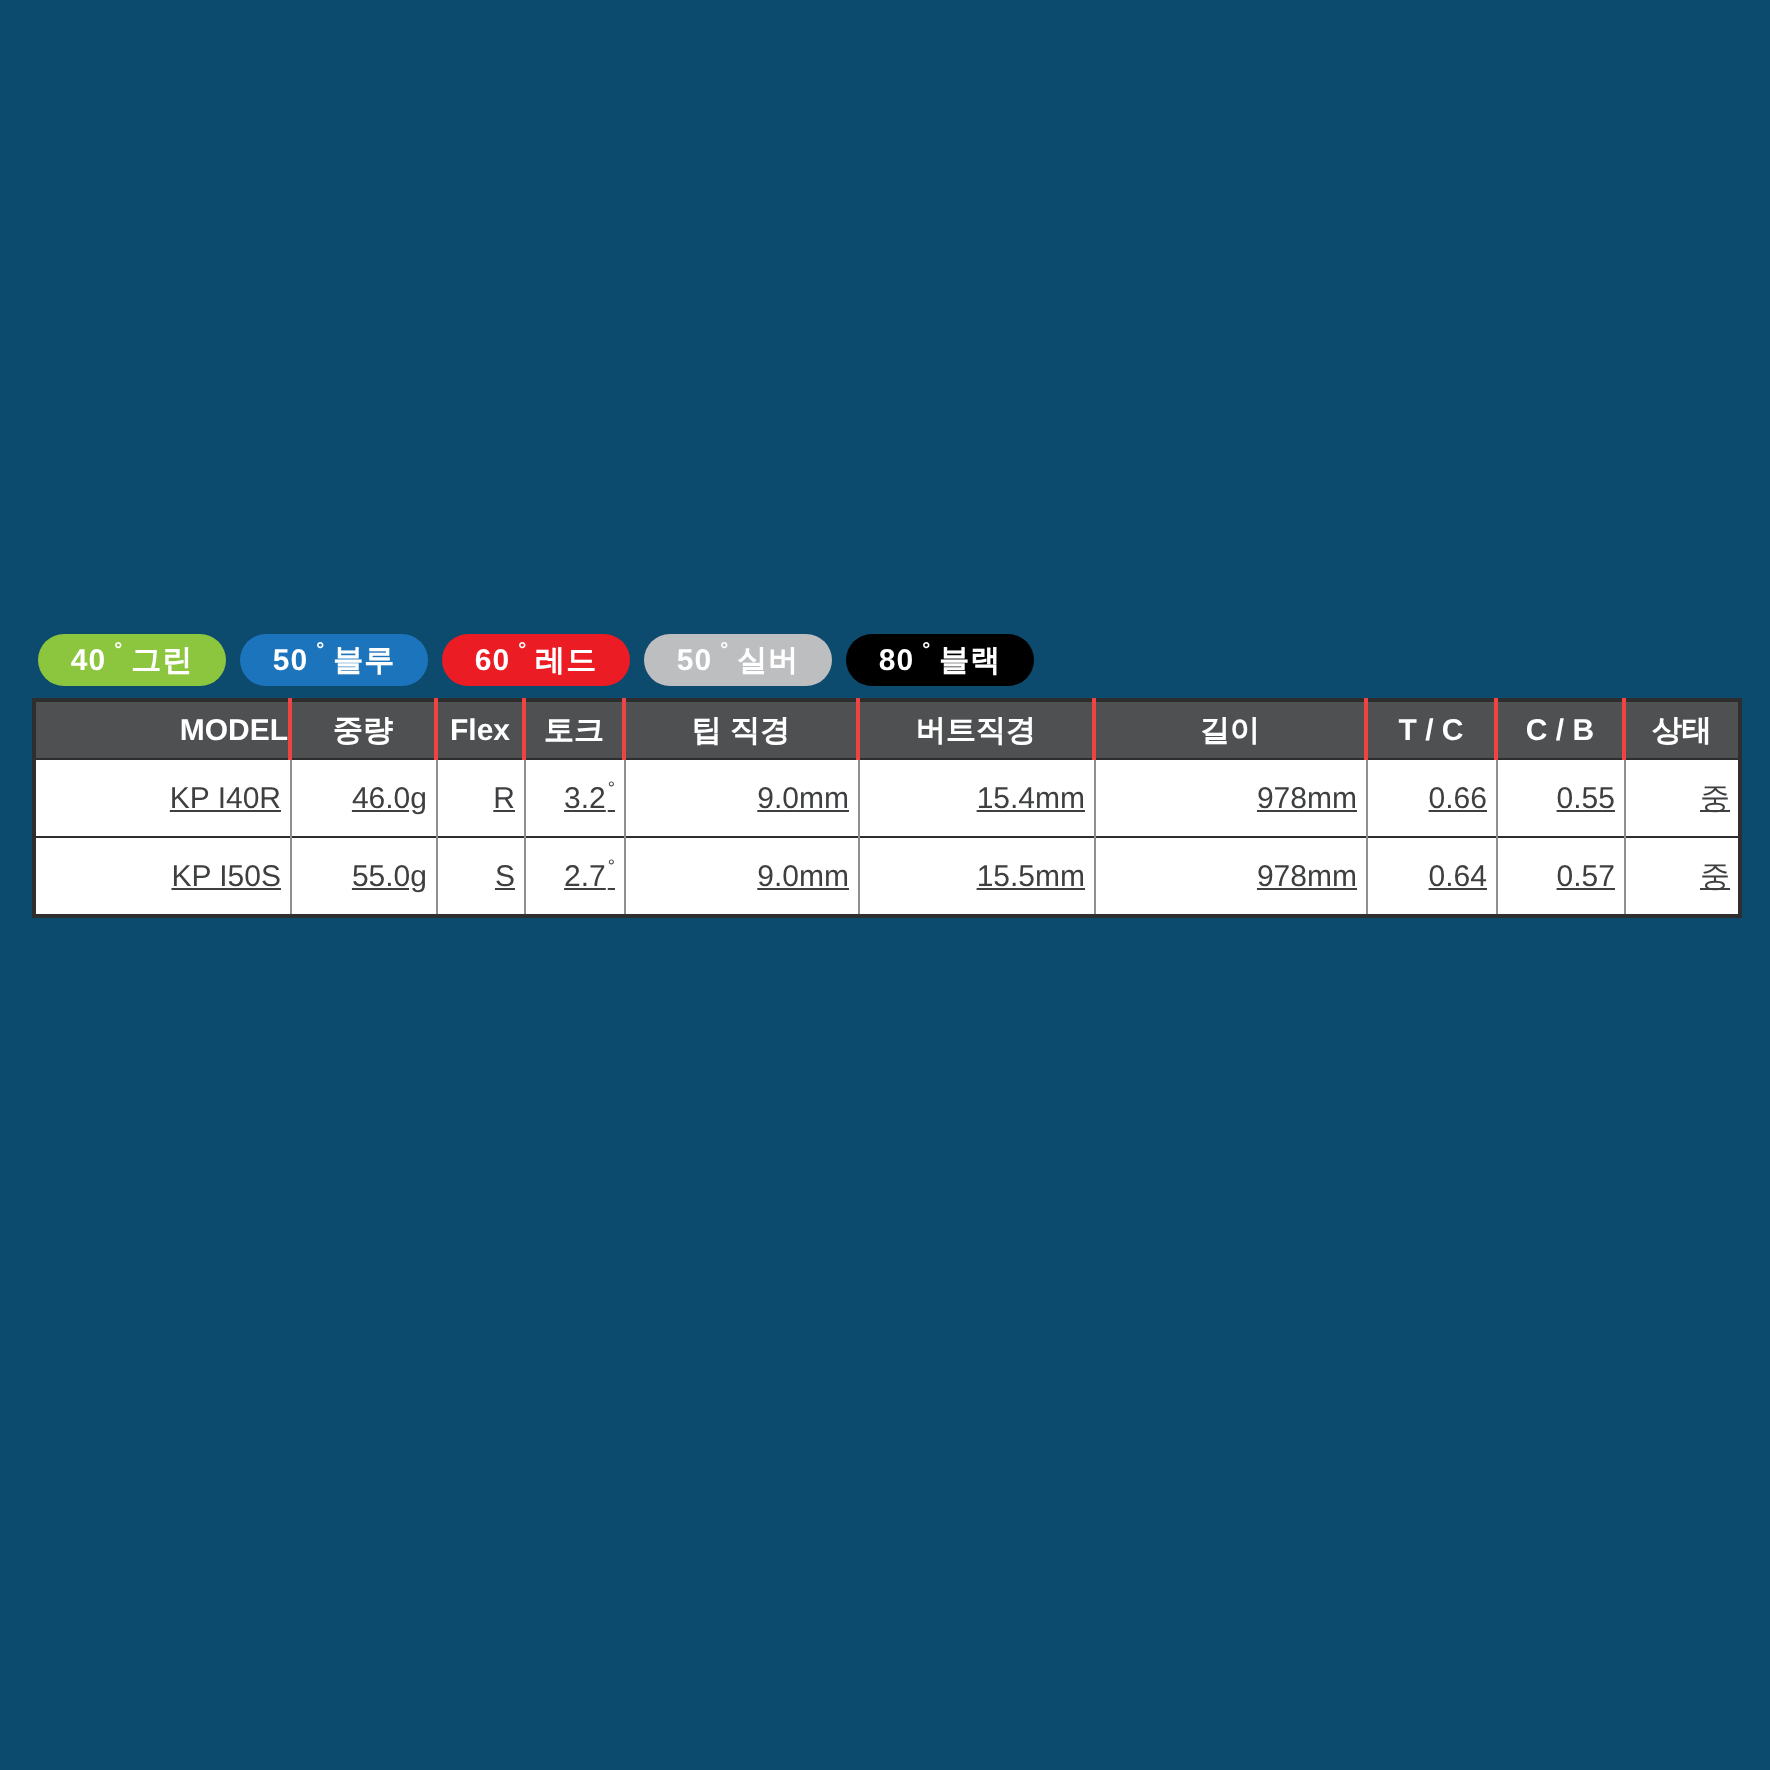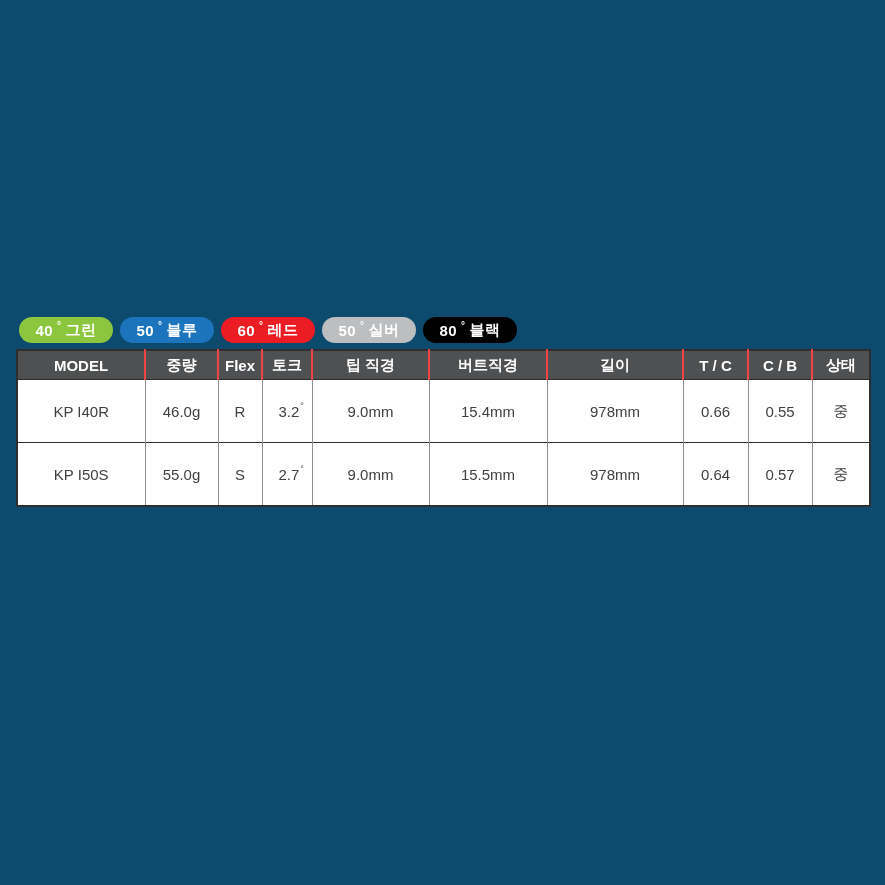--- a/index.html
+++ b/index.html
@@ -62,31 +62,32 @@
     color: #ffffff;
     font-size: 15px;
     font-weight: bold;
     height: 28px;
     padding: 0;
     text-align: center;
     vertical-align: middle;
     border-left: 2px solid #ef4444;
     border-bottom: 1.5px solid #2e2e2e;
   }
-  table.spec thead th:first-child { border-left: none; }
+  table.spec thead th:first-child { border-left: none; text-align: right; }
   table.spec tbody td {
     background: #ffffff;
     color: #3e3f41;
     font-size: 15px;
     height: 30px;
-    padding: 16px;
-    text-align: center;
+    padding: 4px;
+    text-align: right;
     vertical-align: middle;
     border-left: 1px solid #8e8f90;
     border-top: 1.5px solid #2e2e2e;
+    text-decoration: underline;
   }
   table.spec tbody td:first-child { border-left: none; }
   td .deg-sup {
     font-size: 9px;
     vertical-align: top;
     position: relative;
     top: -2px;
     margin-left: 1px;
   }
 </style>

